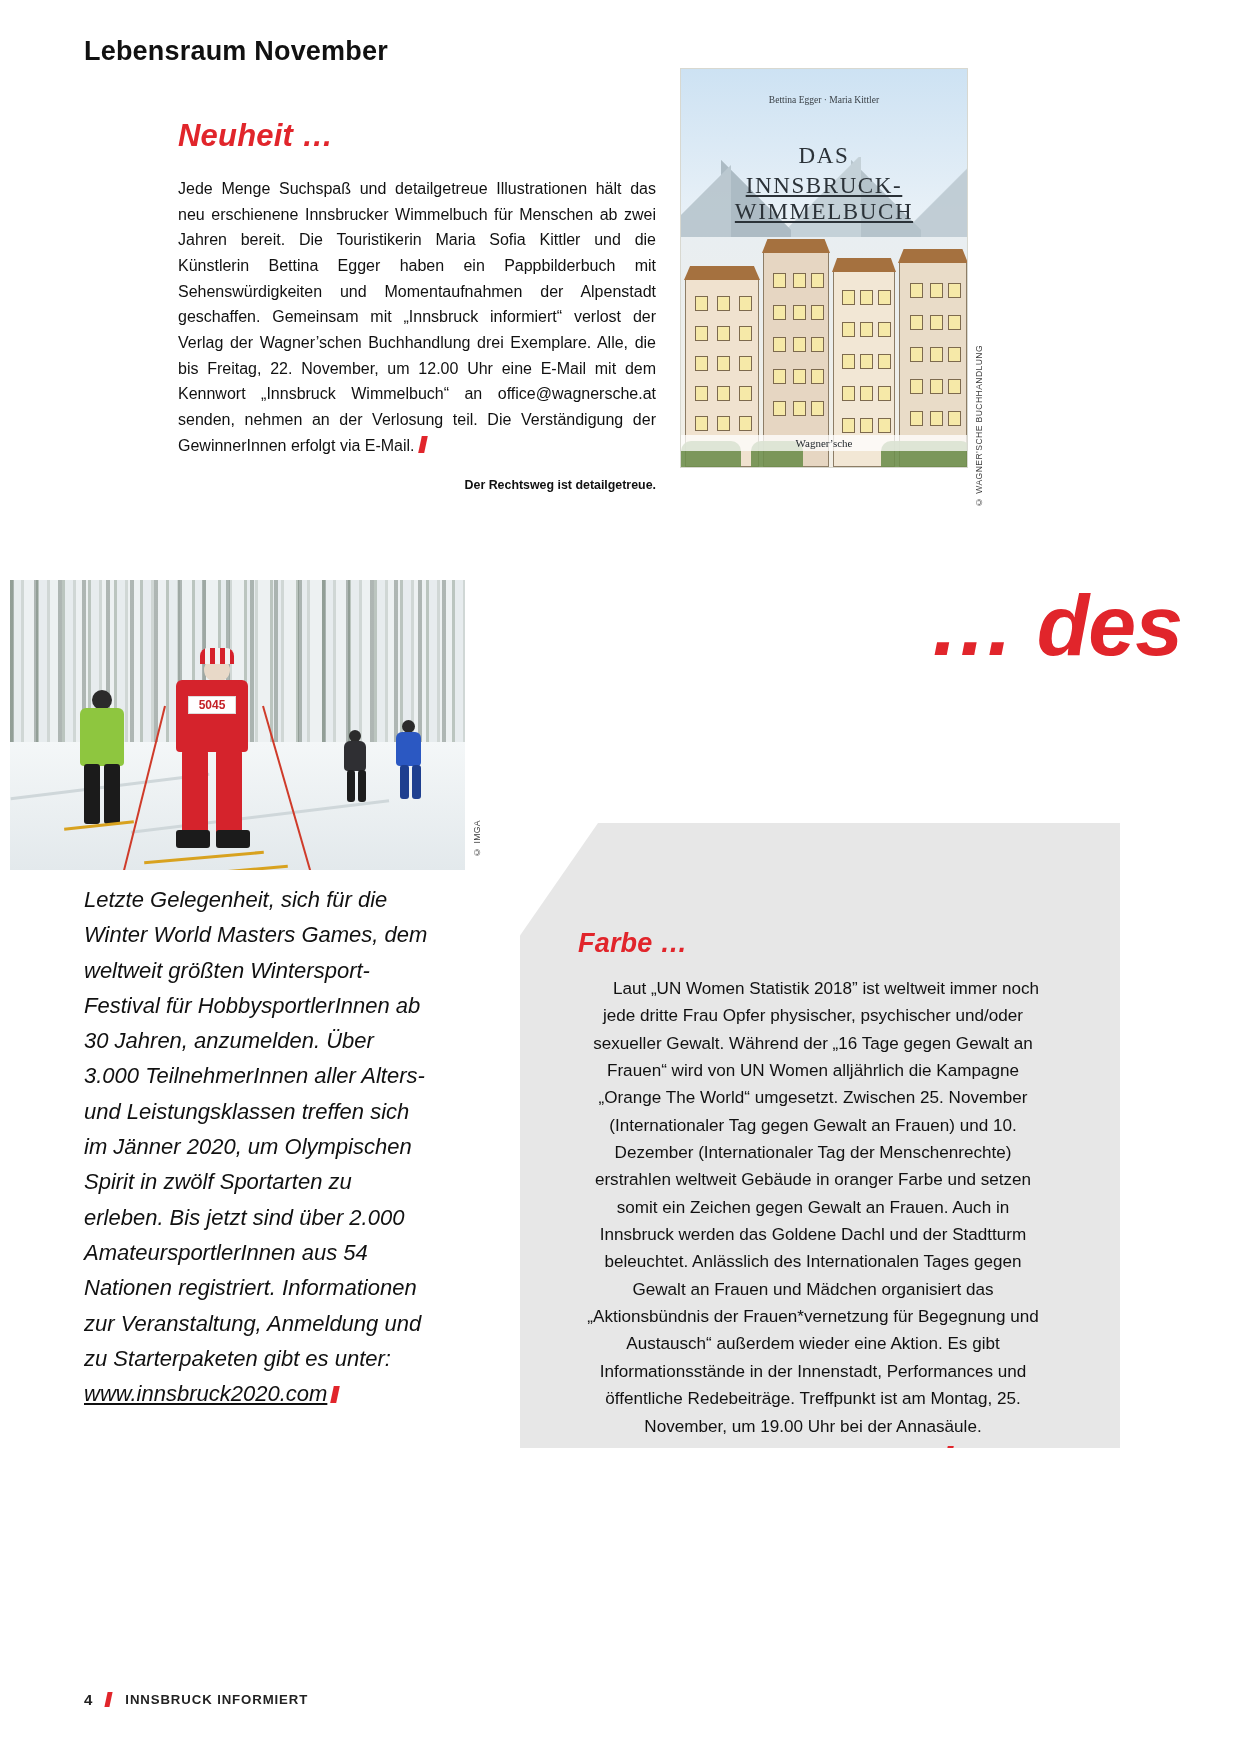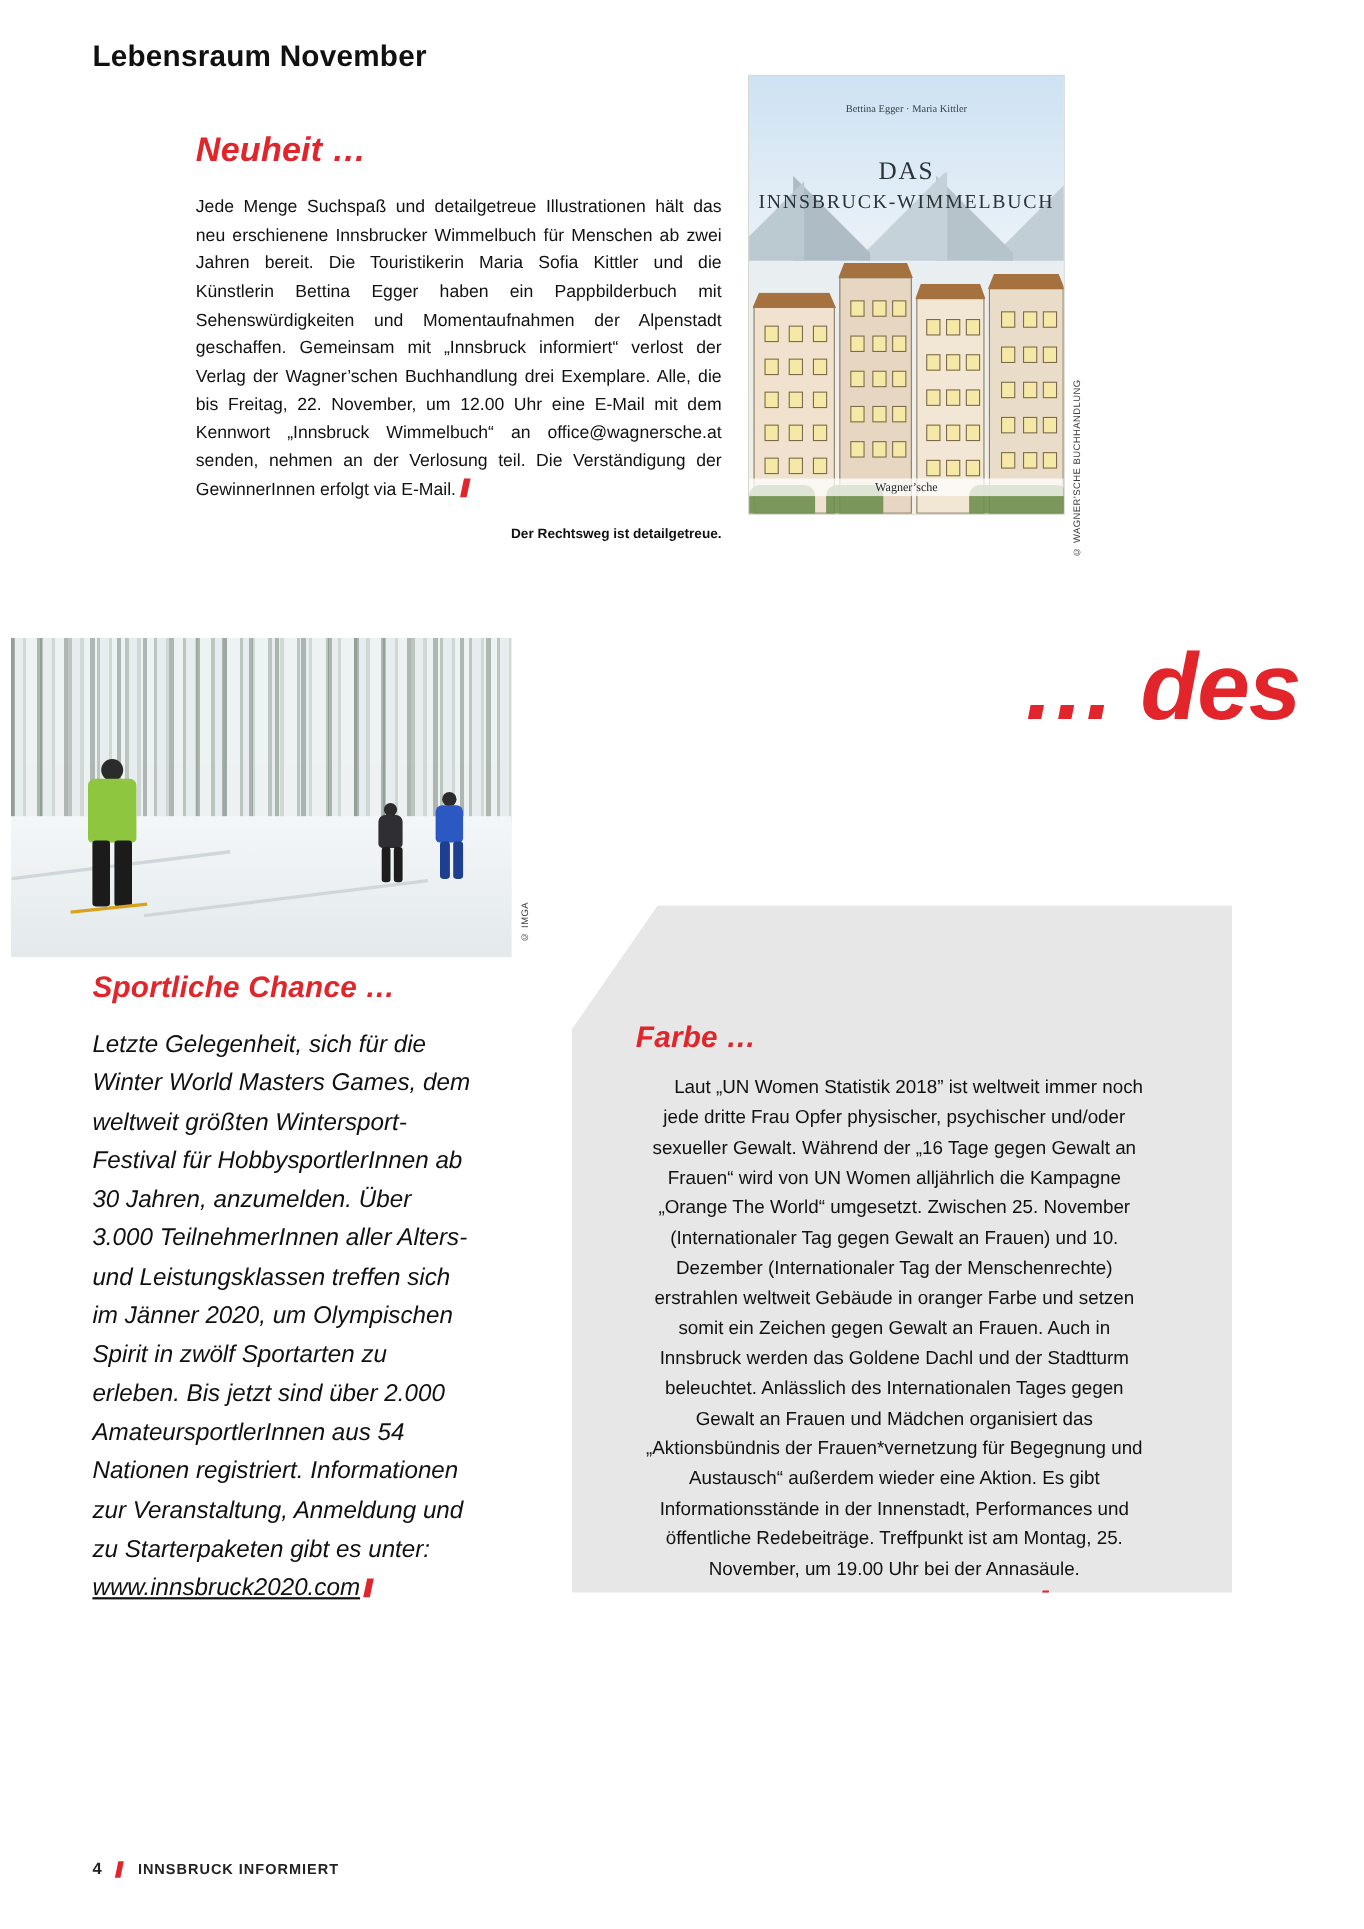--- a/index.html
+++ b/index.html
@@ -87,21 +87,21 @@
     opacity: .95;
   }
   #book-cover .title {
     position: absolute; left: 0; right: 0; top: 74px;
     text-align: center;
     font-family: "Liberation Serif", serif;
     letter-spacing: 1.6px;
     color: #2b3238;
   }
   #book-cover .title .l1 { font-size: 23px; }
-  #book-cover .title .l2 { font-size: 18px; margin-top: 4px; }
+  #book-cover .title .l2 { font-size: 23px; margin-top: 4px; text-decoration: underline; }
   #book-cover .authors {
     position: absolute; left: 0; right: 0; top: 26px;
     text-align: center;
     font-family: "Liberation Serif", serif;
     font-size: 9.5px;
     color: #3a4046;
   }
   #book-cover .houses {
     position: absolute; left: 0; right: 0; bottom: 0; height: 235px;
   }
@@ -368,39 +368,52 @@
   <div class="track" style="left:120px;top:235px;width:260px;"></div>
 
   <div class="skier" style="left:60px;top:110px;width:70px;height:150px;">
     <div class="head" style="left:22px;top:0;width:20px;height:20px;background:#2b2b2b;"></div>
     <div class="torso" style="left:10px;top:18px;width:44px;height:58px;background:#8ec63f;"></div>
     <div class="legs" style="left:14px;top:74px;width:16px;height:60px;background:#1b1b1b;"></div>
     <div class="legs" style="left:34px;top:74px;width:16px;height:60px;background:#1b1b1b;"></div>
     <div class="ski" style="left:-6px;top:134px;width:70px;transform:rotate(-6deg);"></div>
   </div>
 
+  <div class="skier" style="left:148px;top:78px;width:120px;height:190px;">
+    <div class="head" style="left:46px;top:0;width:26px;height:24px;background:#e8d9c8;"></div>
+    <div style="position:absolute;left:42px;top:-10px;width:34px;height:16px;border-radius:8px 8px 0 0;background:repeating-linear-gradient(90deg,#d6212b 0 5px,#f2f2f2 5px 10px);"></div>
+    <div class="torso" style="left:18px;top:22px;width:72px;height:72px;background:#d5232c;"></div>
+    <div class="bib" style="left:30px;top:38px;width:48px;height:18px;">5045</div>
+    <div class="legs" style="left:24px;top:92px;width:26px;height:86px;background:#d5232c;"></div>
+    <div class="legs" style="left:58px;top:92px;width:26px;height:86px;background:#d5232c;"></div>
+    <div style="position:absolute;left:18px;top:172px;width:34px;height:18px;background:#1b1b1b;border-radius:3px;"></div>
+    <div style="position:absolute;left:58px;top:172px;width:34px;height:18px;background:#1b1b1b;border-radius:3px;"></div>
+    <div class="pole" style="left:6px;top:48px;height:190px;transform:rotate(14deg);"></div>
+    <div class="pole" style="left:104px;top:48px;height:190px;transform:rotate(-16deg);"></div>
+    <div class="ski" style="left:-14px;top:198px;width:120px;transform:rotate(-5deg);"></div>
+    <div class="ski" style="left:10px;top:212px;width:120px;transform:rotate(-5deg);"></div>
+  </div>
 
 
   <div class="skier" style="left:330px;top:150px;width:30px;height:80px;">
     <div class="head" style="left:9px;top:0;width:12px;height:12px;background:#2b2b2b;"></div>
     <div class="torso" style="left:4px;top:11px;width:22px;height:30px;background:#2f2f33;"></div>
     <div class="legs" style="left:7px;top:40px;width:8px;height:32px;background:#1d1d1d;"></div>
     <div class="legs" style="left:18px;top:40px;width:8px;height:32px;background:#1d1d1d;"></div>
   </div>
   <div class="skier" style="left:382px;top:140px;width:34px;height:86px;">
     <div class="head" style="left:10px;top:0;width:13px;height:13px;background:#2b2b2b;"></div>
     <div class="torso" style="left:4px;top:12px;width:25px;height:34px;background:#2b58c2;"></div>
     <div class="legs" style="left:8px;top:45px;width:9px;height:34px;background:#1e3f8f;"></div>
     <div class="legs" style="left:20px;top:45px;width:9px;height:34px;background:#1e3f8f;"></div>
   </div>
 </div>
 <div class="credit-v" style="left:472px; top:820px;">© IMGA</div>
 
 <div id="article-sport">
-  <div class="red-head">Sportliche Chance …</div>
   <div class="body">
     <span>Letzte Gelegenheit, sich für die Winter World Masters Games, dem weltweit größten Wintersport-Festival für HobbysportlerInnen ab 30 Jahren, anzumelden. Über 3.000 TeilnehmerInnen aller Alters- und Leistungsklassen treffen sich im Jänner 2020, um Olympischen Spirit in zwölf Sportarten zu erleben. Bis jetzt sind über 2.000 AmateursportlerInnen aus 54 Nationen registriert. Informationen zur Veranstaltung, Anmeldung und zu Starterpaketen gibt es unter: </span><a class="inline-link" href="#">www.innsbruck2020.com</a><span class="bar"></span>
   </div>
 </div>
 
 <div id="panel-farbe">
   <div class="inner">
     <div class="red-head">Farbe  …</div>
     <div class="body">
       <span class="first">Laut „UN Women Statistik 2018” ist weltweit immer noch jede dritte Frau Opfer physischer, psychischer und/oder sexueller Gewalt. Während der „16 Tage gegen Gewalt an Frauen“ wird von UN Women alljährlich die Kampagne „Orange The World“ umgesetzt. Zwischen 25. November (Internationaler Tag gegen Gewalt an Frauen) und 10. Dezember (Internationaler Tag der Menschenrechte) erstrahlen weltweit Gebäude in oranger Farbe und setzen somit ein Zeichen gegen Gewalt an Frauen. Auch in Innsbruck werden das Goldene Dachl und der Stadtturm beleuchtet. Anlässlich des Internationalen Tages gegen Gewalt an Frauen und Mädchen organisiert das „Aktionsbündnis der Frauen*vernetzung für Begegnung und Austausch“ außerdem wieder eine Aktion. Es gibt Informationsstände in der Innenstadt, Performances und öffentliche Redebeiträge. Treffpunkt ist am Montag, 25. November, um 19.00 Uhr bei der Annasäule.</span>

